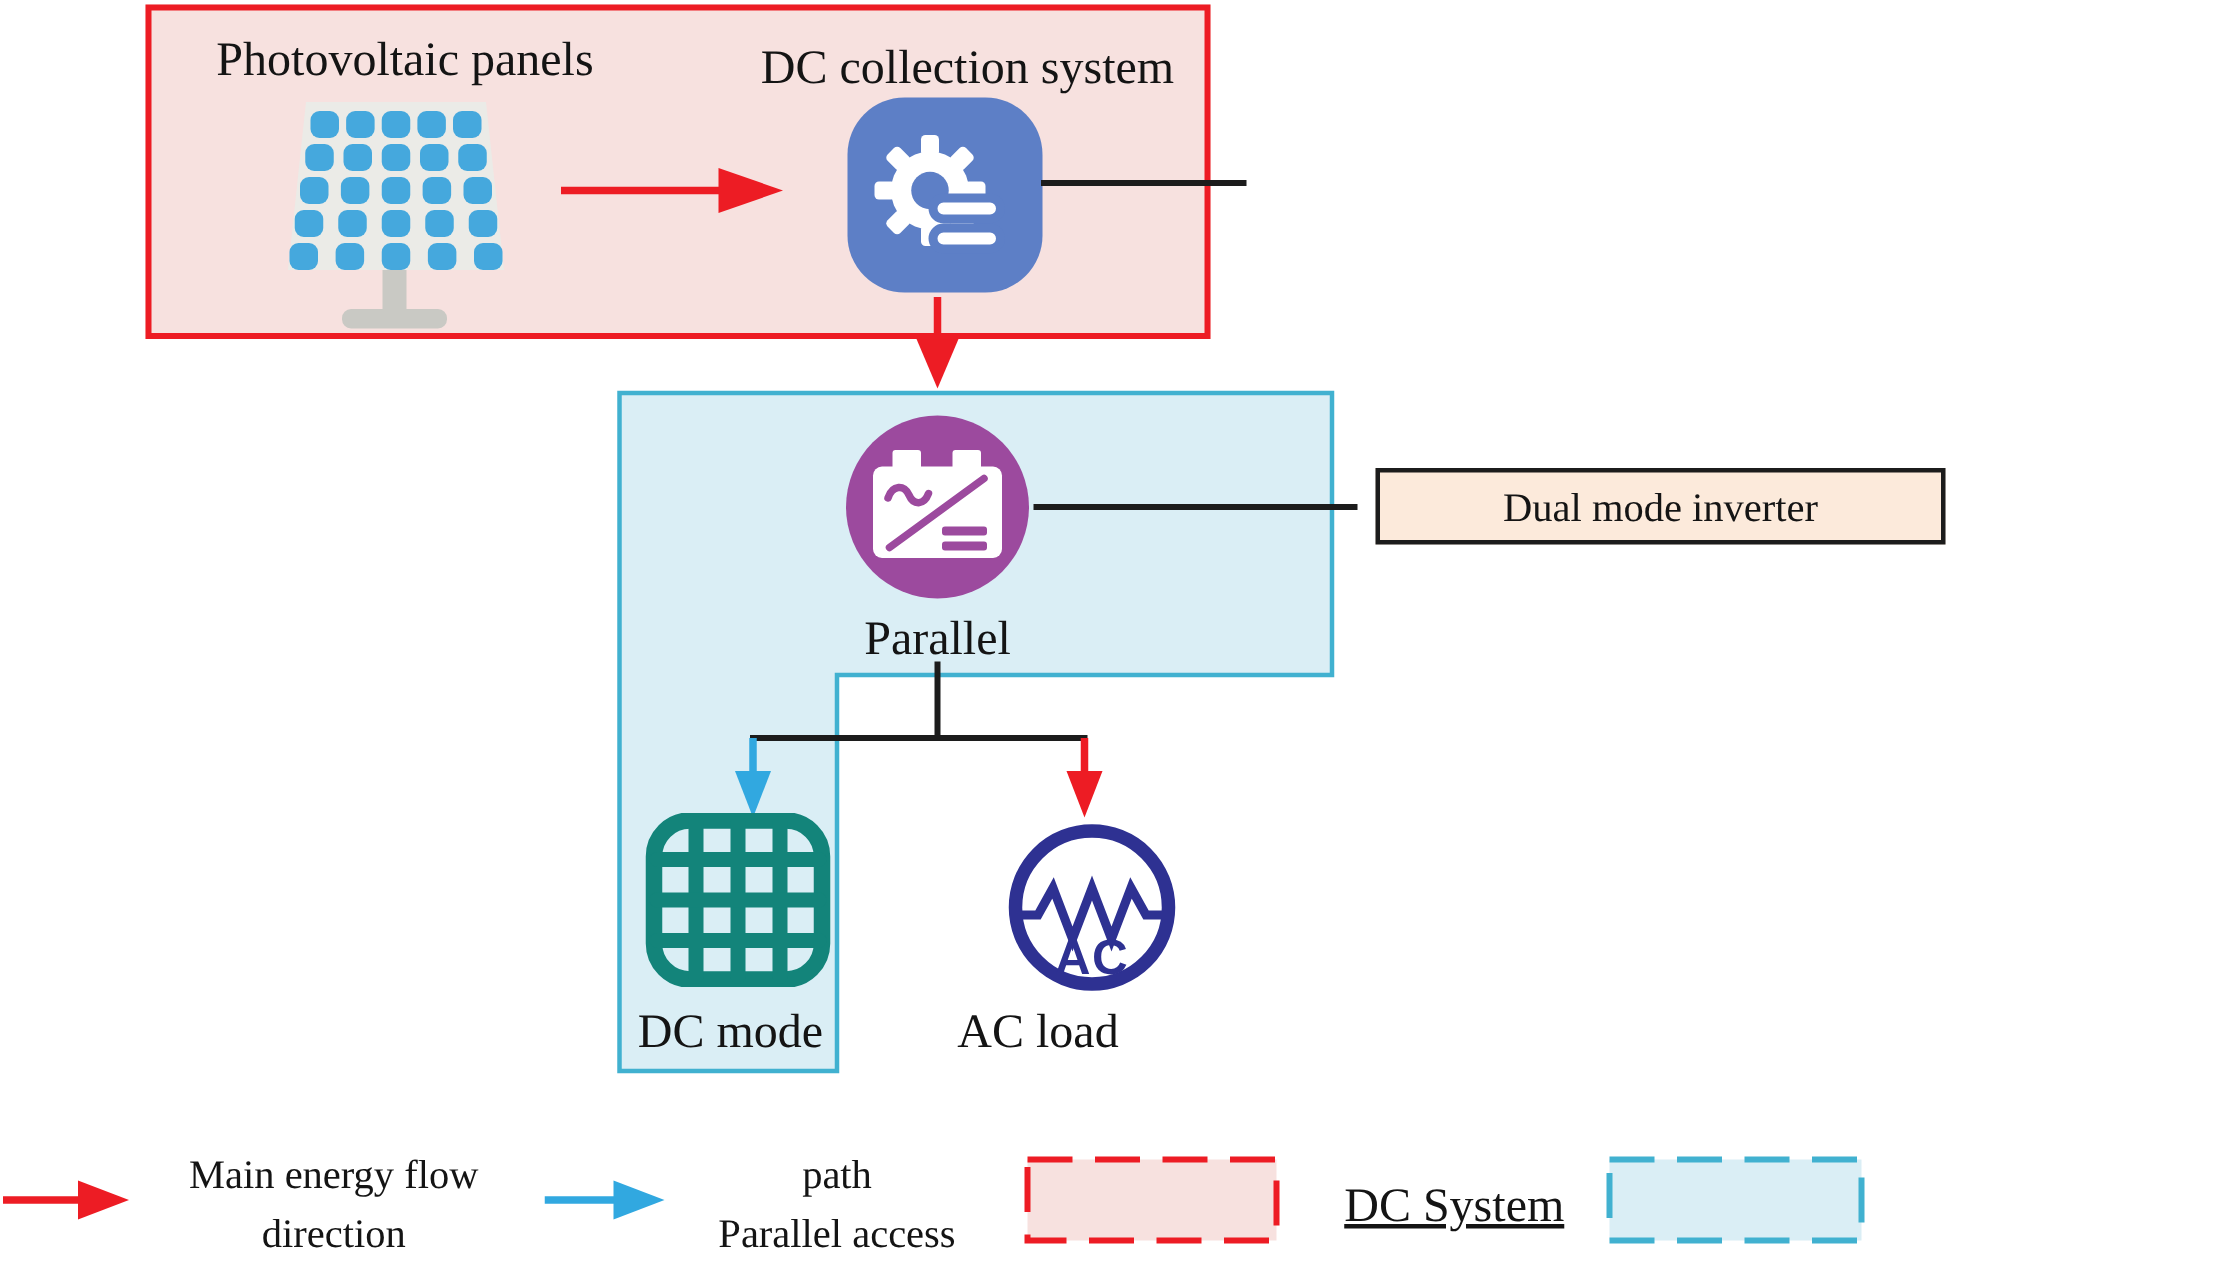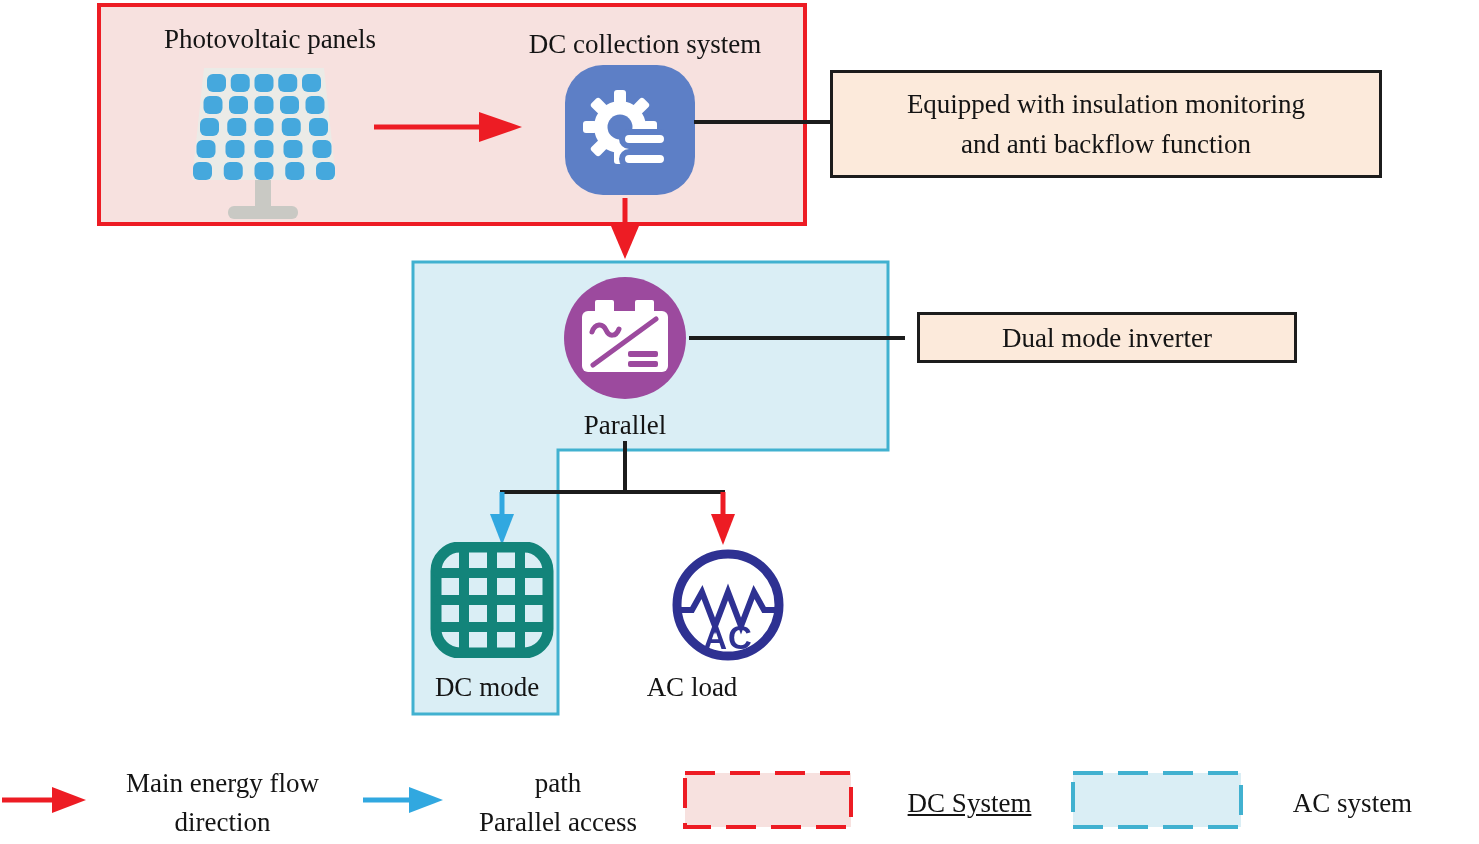--- a/index.html
+++ b/index.html
@@ -2,21 +2,21 @@
 <html style="--red: #ed1c24; --blue_arrow: #31a8e0; --cyan_border: #41b1d0; --ac_fill: #daeef5; --dc_fill: #f7e1df; --note_fill: #fceadb; --note_border: #1c1c1c; --line_black: #1c1c1c; --gear_blue: #5d7fc6; --inverter_purple: #9c4a9e; --dc_load_teal: #13847a; --ac_load_navy: #2e3192; --panel_blue: #45a8dd; --panel_gray: #ebebe7; --stand_gray: #c9c9c4; --text: #141414;"><head>
 <meta charset="utf-8">
 <style>
   html,body{margin:0;padding:0;background:#ffffff;}
   .stage{
     position:relative;width:1479px;height:844px;background:#ffffff;
     font-family:"Liberation Serif", serif;color:var(--text);overflow:hidden;
   }
   .abs{position:absolute;}
   .label{
-    position:absolute;text-align:center;font-size:27px;line-height:34px;color:var(--text);
+    position:absolute;text-align:center;font-size:32px;line-height:34px;color:var(--text);
   }
   .label2{
     position:absolute;text-align:center;font-size:27px;line-height:39px;color:var(--text);
   }
   .dc-region{
     position:absolute;left:97px;top:3px;width:710px;height:223px;
     box-sizing:border-box;background:var(--dc_fill);border:4px solid var(--red);
   }
   .note{
     position:absolute;box-sizing:border-box;background:var(--note_fill);
@@ -116,24 +116,20 @@
       </g>
       <circle class="gear-white" cx="55" cy="62" r="26"></circle>
       <circle class="gear-hole" cx="55" cy="62" r="12.5"></circle>
       <rect class="gear-bar" x="57" y="67" width="45" height="14" rx="7"></rect>
       <rect class="gear-bar" x="57" y="87" width="45" height="14" rx="7"></rect>
     </svg>
   </div>
 
   <div class="conn" style="left:694px;top:120px;width:137px;height:4px;"></div>
 
-  <div class="note" style="left:830px;top:70px;width:552px;height:108px;padding-top:11px;line-height:40px;">
-    <div>Equipped with insulation monitoring</div>
-    <div>and anti backflow function</div>
-  </div>
 
   <svg class="abs arrow-red" style="left:610px;top:198px;" width="30" height="64">
     <line x1="15" y1="0" x2="15" y2="30"></line>
     <polygon points="1,28 29,28 15,61"></polygon>
   </svg>
 
   <svg class="abs" style="left:562px;top:275px;" width="126" height="126" viewBox="0 0 126 126">
     <circle class="inv-circle" cx="63" cy="63" r="61"></circle>
     <rect class="inv-white" x="33" y="25" width="19" height="14" rx="2"></rect>
     <rect class="inv-white" x="73" y="25" width="19" height="14" rx="2"></rect>
@@ -203,15 +199,14 @@
   </div>
 
   <svg class="abs" style="left:682px;top:770px;" width="172" height="60">
     <rect class="swatch-dc" x="3" y="3" width="166" height="54"></rect>
   </svg>
   <div class="label" style="left:872px;top:786px;width:195px;text-decoration:underline;">DC System</div>
 
   <svg class="abs" style="left:1070px;top:770px;" width="174" height="60">
     <rect class="swatch-ac" x="3" y="3" width="168" height="54"></rect>
   </svg>
-  <div class="label" style="left:1255px;top:786px;width:195px;">AC system</div>
 
 </div>
 
 </body></html>

